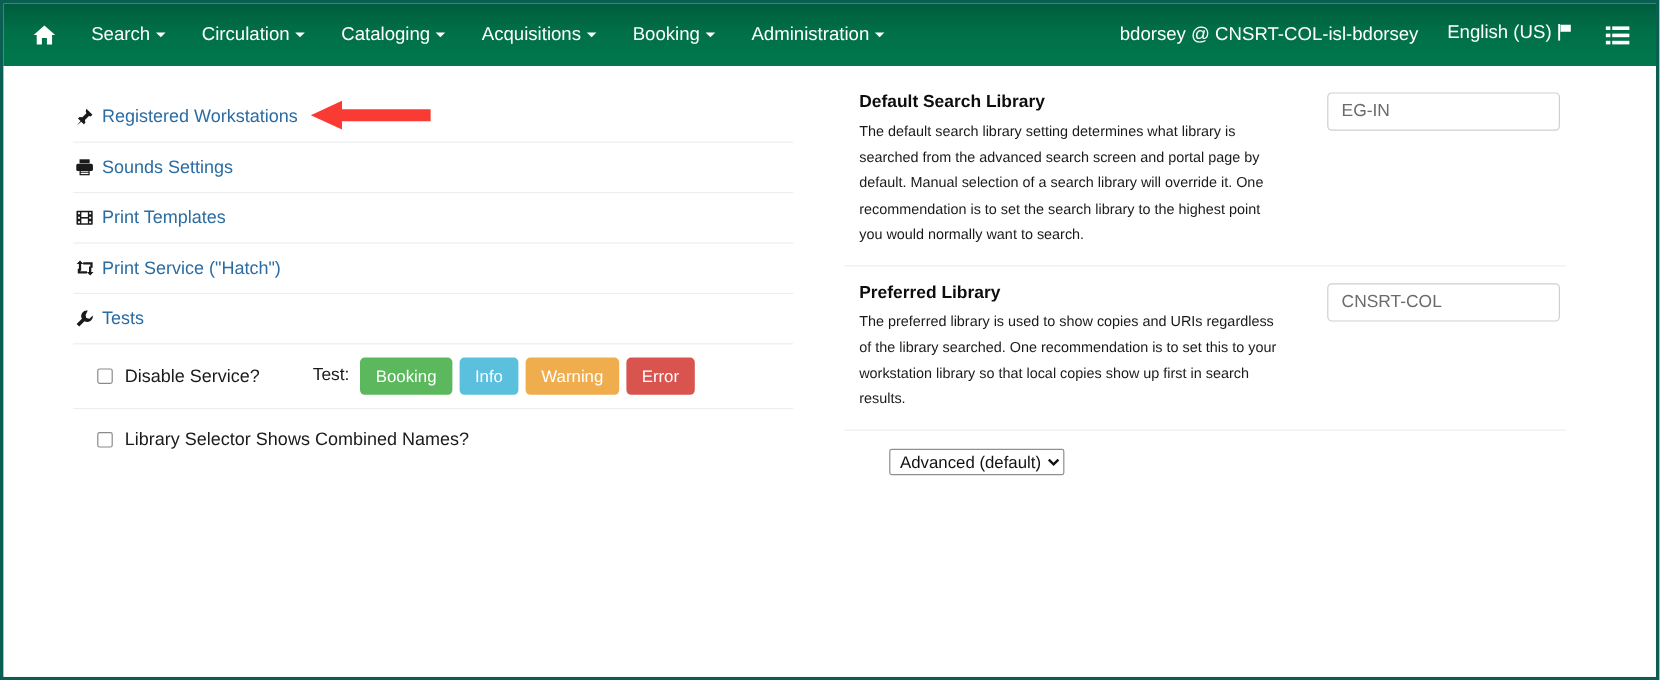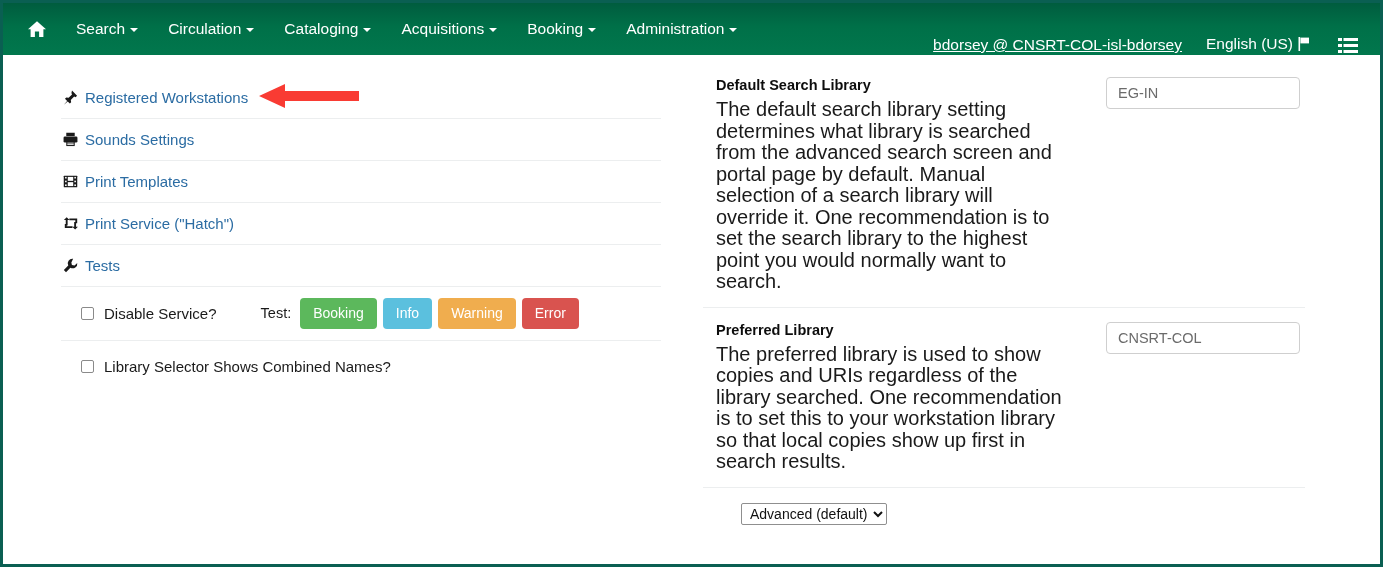--- a/index.html
+++ b/index.html
@@ -18,21 +18,21 @@
     height: 567px;
     border: 3px solid #0a5f52;
     background: #ffffff;
   }
 
   
   .navbar {
     height: 52px;
     background: linear-gradient(to bottom, #005c3e 0%, #007048 45%, #01774d 100%);
     display: flex;
-    align-items: flex-end;
+    align-items: center;
     padding: 0 14px 0 20px;
     color: #ffffff;
     position: relative;
   }
   .nav-left { display: flex; align-items: center; }
   .nav-right { margin-left: auto; display: flex; align-items: center; }
 
   .nav-item {
     color: #ffffff;
     font-size: 15.5px;
@@ -51,21 +51,20 @@
     vertical-align: middle;
     border-left: 4px solid transparent;
     border-right: 4px solid transparent;
     border-top: 4px solid #ffffff;
   }
   .home-icon svg { display: block; }
   .nav-user {
     font-size: 15.5px;
     padding: 0 14px;
     white-space: nowrap;
-    text-decoration: underline;
   }
   .nav-lang {
     font-size: 15.5px;
     padding: 0 6px 0 10px;
     white-space: nowrap;
     cursor: pointer;
   }
   .flag-icon { margin-left: 5px; display: inline-block; vertical-align: -2px; }
   .menu-icon { padding: 0 8px 0 22px; cursor: pointer; display: flex; align-items: center; }
 
@@ -171,21 +170,21 @@
   }
   .pref-block.last { border-bottom: none; }
   .pref-text { width: 365px; padding-left: 13px; }
   .pref-title {
     font-size: 14.5px;
     font-weight: bold;
     color: #0d0d0d;
     margin: 0 0 6px 0;
   }
   .pref-desc {
-    font-size: 20px;
+    font-size: 12px;
     color: #1a1a1a;
     line-height: 21.5px;
     margin: 0;
   }
   .pref-control {
     flex: 1;
     padding-left: 38px;
     padding-top: 2px;
   }
   .txt-input {

